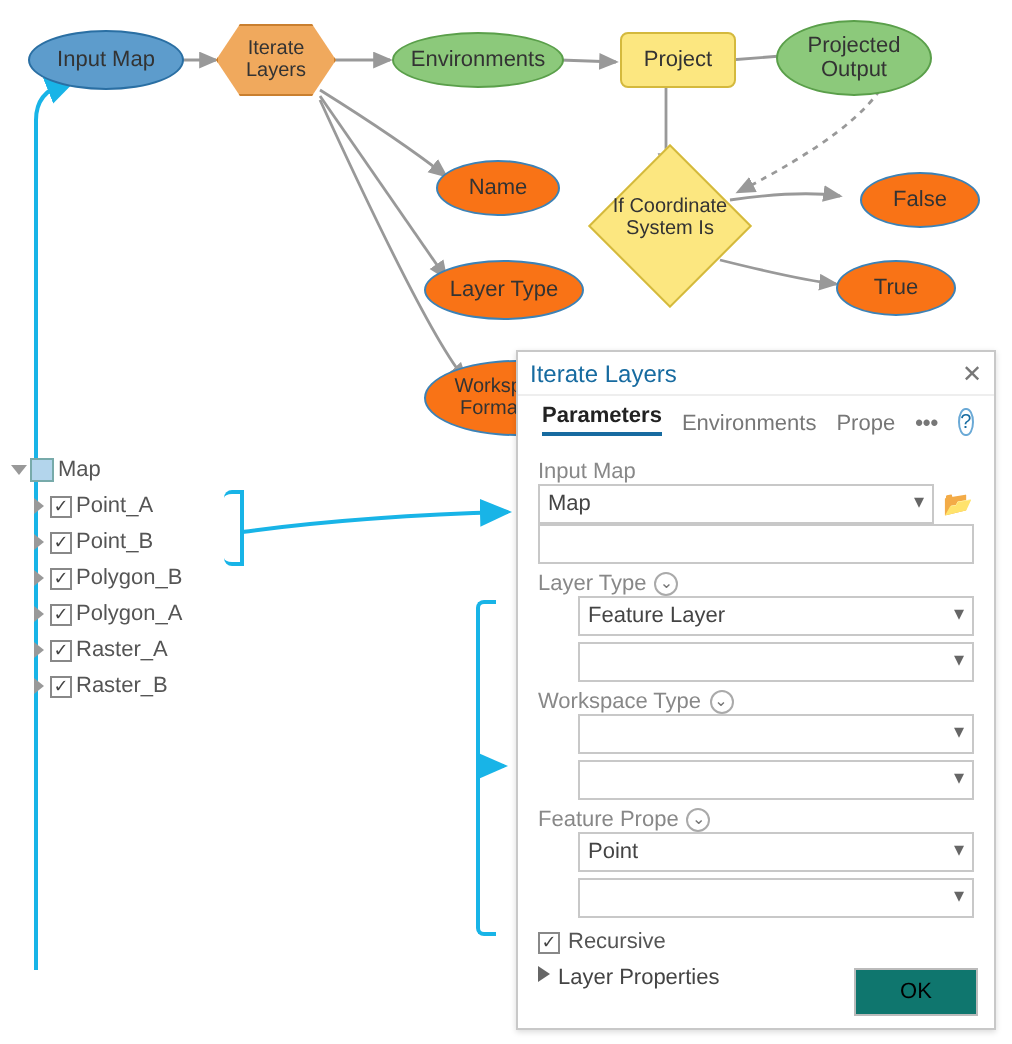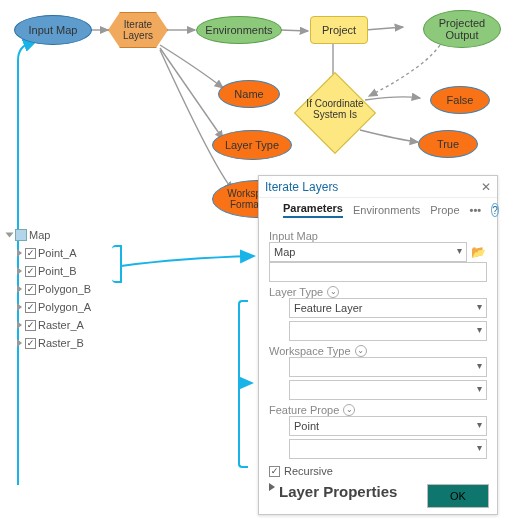--- a/index.html
+++ b/index.html
@@ -15,37 +15,37 @@
   .diamond{background:#fce780;border:1px solid #d4b93d}
   .coord-text{position:absolute;width:80px;text-align:center;font-size:10px;line-height:1.1;pointer-events:none}
   .toc{position:absolute;left:6px;top:226px;width:120px}
   .toc-row{height:18px;display:flex;align-items:center;gap:2px;font-size:11px;color:#555}
   .toc-row .tri{width:0;height:0;border-top:4px solid transparent;border-bottom:4px solid transparent;border-left:5px solid #999;margin:0 1px}
   .toc-row .chk{width:11px;height:11px;border:1px solid #888;display:flex;align-items:center;justify-content:center;font-size:9px;color:#444;line-height:1}
   .toc-row .map-icon{width:12px;height:12px;background:linear-gradient(#b3d5ec,#b3d5ec);border:1px solid #7aa}
   .panel{position:absolute;left:258px;top:175px;width:240px;height:340px;border:1px solid #c8c8c8;background:#fff;box-shadow:0 1px 3px rgba(0,0,0,.15)}
   .panel-title{display:flex;align-items:center;justify-content:space-between;height:22px;padding:0 6px;color:#176ba0;font-size:12px;border-bottom:1px solid #eee}
   .panel-title .x{color:#777;font-size:12px}
-  .tabs{display:flex;align-items:center;gap:10px;padding:4px 24px;font-size:11px;color:#777}
+  .tabs{display:flex;align-items:flex-end;gap:10px;padding:4px 12px;font-size:11px;color:#777}
   .tabs .active{color:#222;font-weight:600;border-bottom:2px solid #176ba0;padding-bottom:2px}
   .tabs .dots{margin-left:auto;font-weight:bold;color:#777}
   .tabs .q{width:14px;height:14px;border:1px solid #6aa9d6;border-radius:50%;color:#176ba0;display:flex;align-items:center;justify-content:center;font-size:10px}
   .body{padding:4px 10px 6px 10px}
   .lbl{color:#888;font-size:11px;margin-top:4px;display:flex;align-items:center;gap:4px}
   .chev{width:12px;height:12px;border:1px solid #aaa;border-radius:50%;display:inline-flex;align-items:center;justify-content:center;font-size:8px;color:#777;line-height:1}
   .fld{width:100%;height:20px;border:1px solid #c8c8c8;font-size:11px;padding:2px 4px;background:#fff;color:#444}
   .row-fld{display:flex;align-items:center;gap:4px}
   .folder{width:16px;height:14px;display:flex;align-items:center;justify-content:center;font-size:12px}
   .sel{appearance:none;-webkit-appearance:none;background:#fff}
   .sel-wrap{position:relative}
   .sel-wrap::after{content:"▾";position:absolute;right:5px;top:3px;color:#666;font-size:10px;pointer-events:none}
   .indent{margin-left:20px}
   .chk-inline{display:flex;align-items:center;gap:4px;margin-top:6px;font-size:11px;color:#555}
   .chk-inline .box{width:11px;height:11px;border:1px solid #888;display:flex;align-items:center;justify-content:center;font-size:9px;color:#444}
-  .lp{margin-top:6px;font-size:15px;color:#444;font-weight:700;display:flex;align-items:flex-start;gap:4px}
+  .lp{margin-top:6px;font-size:11px;color:#444;font-weight:400;display:flex;align-items:flex-start;gap:4px}
   .lp .ar{width:0;height:0;border-top:4px solid transparent;border-bottom:4px solid transparent;border-left:6px solid #666}
   .ok-row{position:absolute;bottom:6px;right:8px}
   .ok{width:62px;height:24px;border:1px solid #bbb;background:#0f766e;font-size:11px}
   .bracket{position:absolute;border:2px solid #18b4e7;border-right:none}
   .arrow-cyan{stroke:#18b4e7;stroke-width:2;fill:none}
   .arrow-gray{stroke:#999;stroke-width:1.4;fill:none}
   .arrow-dash{stroke-dasharray:3 3}
   .ah-cyan{fill:#18b4e7}
   .ah-gray{fill:#999}
 </style>
@@ -88,21 +88,21 @@
   </div>
 
 <div class="node ellipse green-node" style="left:196px;top:16px;width:86px;height:28px">
     <span>Environments</span>
   </div>
 
 <div class="node yellow-rect" style="left:310px;top:16px;width:58px;height:28px">
     <span>Project</span>
   </div>
 
-<div class="node ellipse green-node" style="left:423px;top:10px;width:78px;height:38px;white-space:pre-line"><span>Projected
+<div class="node ellipse green-node" style="left:388px;top:10px;width:78px;height:38px;white-space:pre-line"><span>Projected
 Output</span></div>
 
 <div class="node ellipse blue-node" style="left:218px;top:80px;width:62px;height:28px">
     <span>Name</span>
   </div>
 
 <div class="node diamond" style="left:306px;top:84px;width:58px;height:58px;transform:rotate(45deg)"></div>
 <div class="coord-text" style="left:295px;top:98px">If Coordinate
 System Is</div>
 

